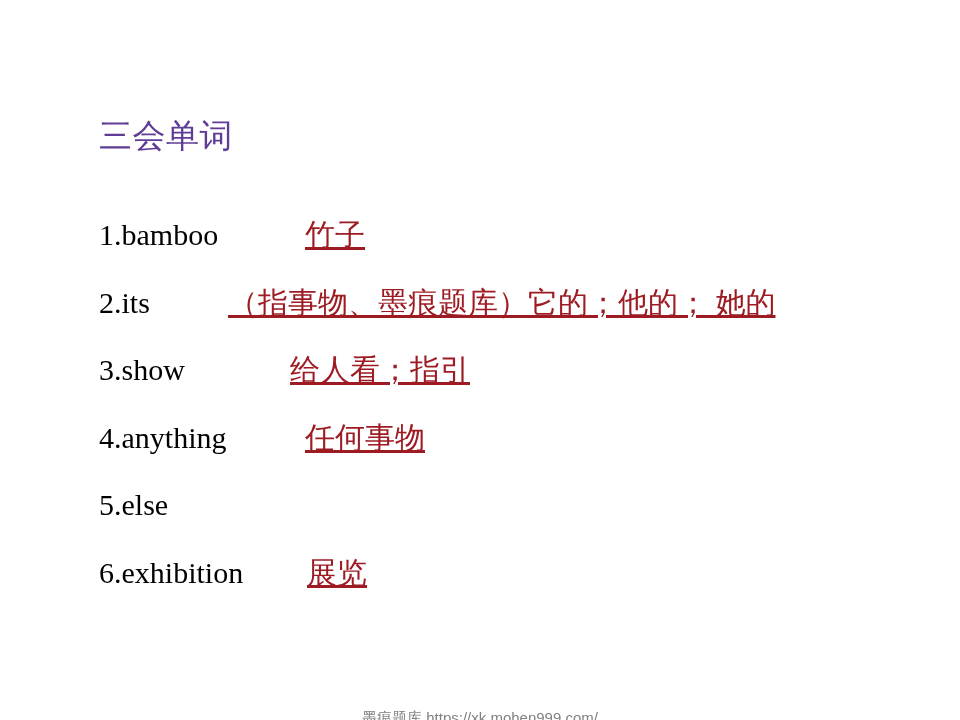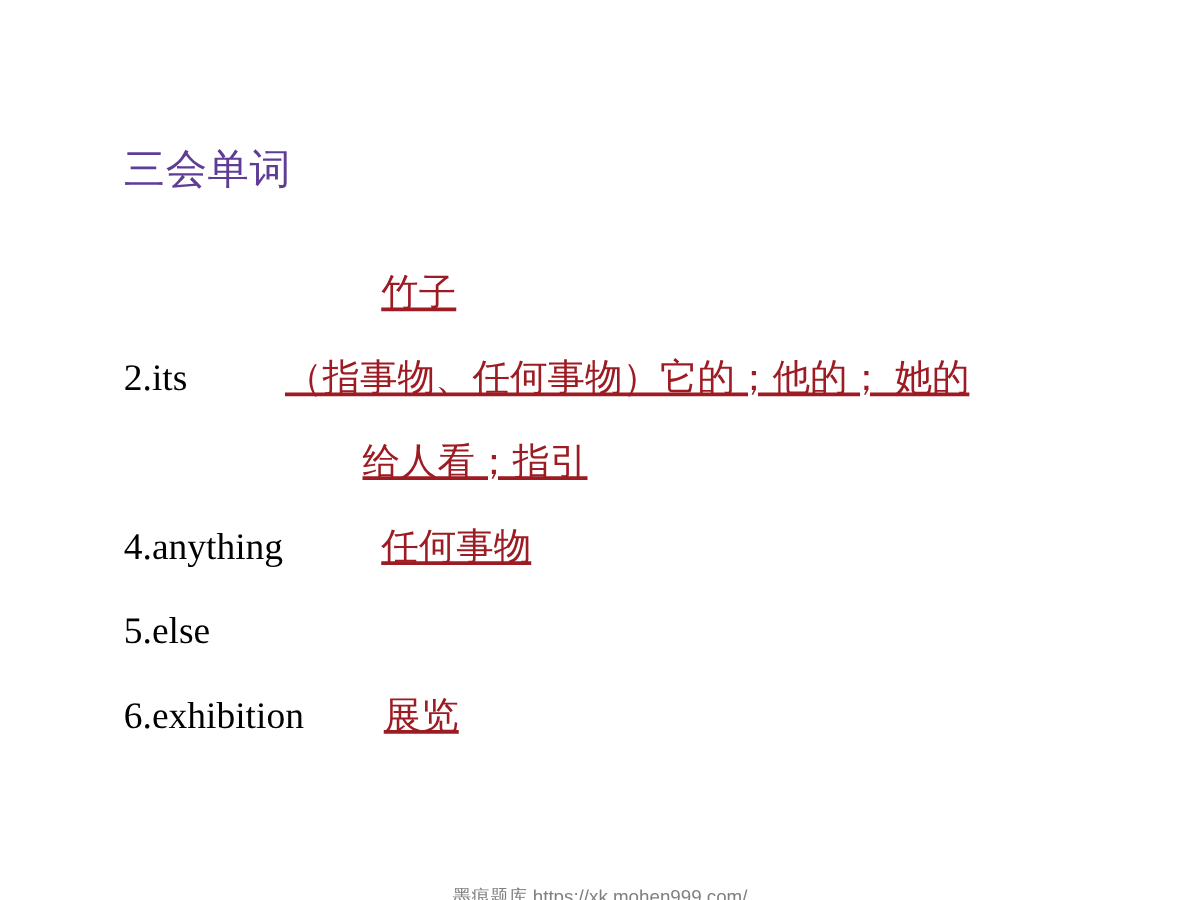--- a/index.html
+++ b/index.html
@@ -110,29 +110,31 @@
 </head>
 <body>
 
 <div id="slide">
 
   <div id="slide-title">三会单词</div>
 
   <div id="word-list">
 
     <div class="word-row" id="word-row-1">
+      <span class="term">1.bamboo</span>
       <span class="meaning">竹子</span>
     </div>
 
     <div class="word-row" id="word-row-2">
       <span class="term">2.its</span>
-      <span class="meaning">（指事物、任何事物）它的；他的； 她的</span>
+      <span class="meaning">（指事物、墨痕题库）它的；他的； 她的</span>
     </div>
 
     <div class="word-row" id="word-row-3">
+      <span class="term">3.show</span>
       <span class="meaning">给人看；指引</span>
     </div>
 
     <div class="word-row" id="word-row-4">
       <span class="term">4.anything</span>
       <span class="meaning">任何事物</span>
     </div>
 
     <div class="word-row" id="word-row-5">
       <span class="term">5.else</span>

